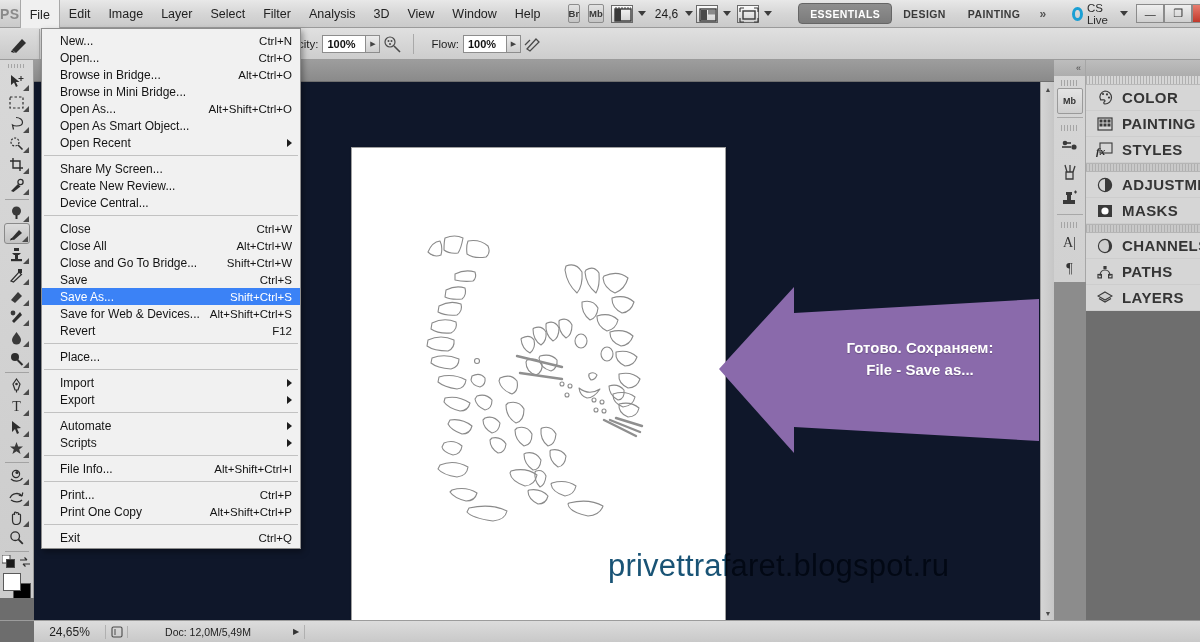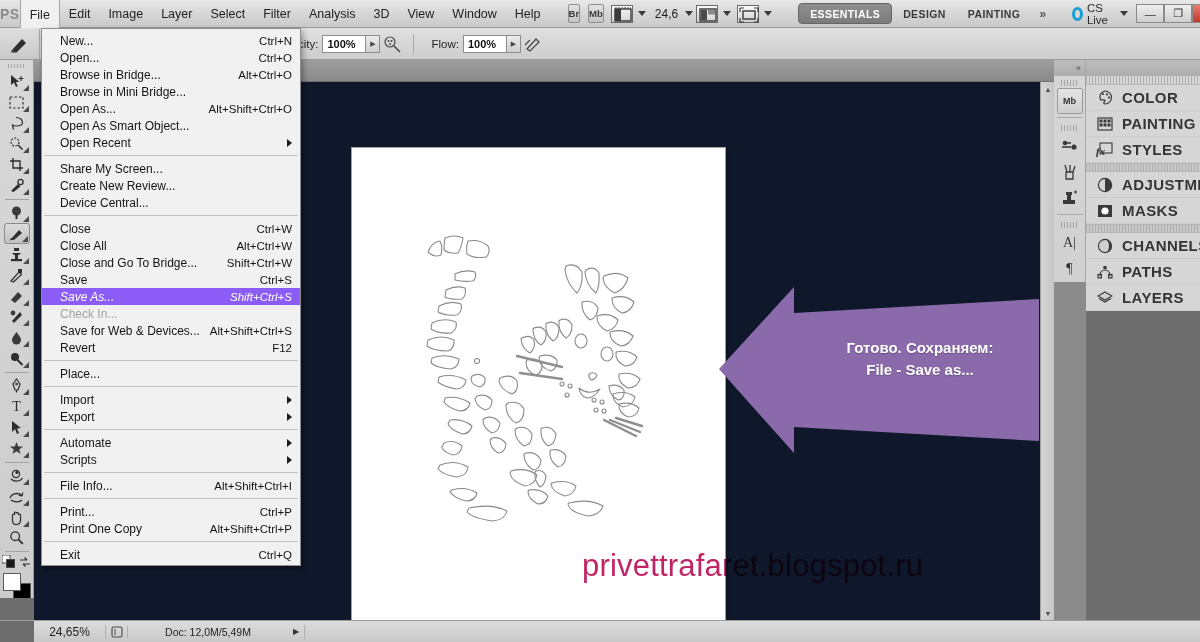--- a/index.html
+++ b/index.html
@@ -234,22 +234,22 @@
   .callout-text {
     position: absolute; left: 96px; top: 62px; width: 210px;
     text-align: center;
     font-size: 15px; font-weight: bold; color: #fff;
     line-height: 1.45;
     text-shadow: 0 1px 1px rgba(0,0,0,.25);
   }
 
   
   .watermark {
-    position: absolute; left: 582px; top: 548px;
-    font-size: 31px; color: #be185d;
+    position: absolute; left: 608px; top: 548px;
+    font-size: 31px; color: #0c4a6e;
     font-family: "Liberation Sans", sans-serif;
     letter-spacing: 0.2px;
     mix-blend-mode: multiply;
     opacity: .95;
     pointer-events: none;
   }
 
   
   .rightcol {
     position:absolute; top:60px; right:0; width:146px; height:560px;
@@ -337,21 +337,21 @@
     z-index: 50;
   }
   .mrow {
     height: 17px; display:flex; align-items:center;
     padding: 0 8px 0 18px;
     font-size: 12px; color: #141414;
     cursor: default; position: relative;
   }
   .mrow .lbl { flex: 1; white-space: nowrap; }
   .mrow .acc { font-size: 11.5px; color:#141414; white-space: nowrap; }
-  .mrow.hl { background:#8b5cf6;font-style:italic; }
+  .mrow.hl { background:#3b82f6; }
   .mrow.hl .lbl, .mrow.hl .acc { color:#fff; }
   .mrow.dis .lbl, .mrow.dis .acc { color:#a3a3a3; }
   .mrow .sub {
     width:0;height:0;border-top:4px solid transparent;border-bottom:4px solid transparent;
     border-left:5px solid #1d1d1d;
   }
   .mdiv { height:1px; background:#c2c2c2; margin: 4px 2px; }
 </style>
 </head>
 <body>
@@ -978,24 +978,20 @@
       <span class="acc">Shift+Ctrl+W</span>
     </div>
     <div class="mrow">
       <span class="lbl">Save</span>
       <span class="acc">Ctrl+S</span>
     </div>
     <div class="mrow hl">
       <span class="lbl">Save As...</span>
       <span class="acc">Shift+Ctrl+S</span>
     </div>
-    <div class="mrow dis">
-      <span class="lbl">Check In...</span>
-      <span class="acc"></span>
-    </div>
     <div class="mrow">
       <span class="lbl">Save for Web &amp; Devices...</span>
       <span class="acc">Alt+Shift+Ctrl+S</span>
     </div>
     <div class="mrow">
       <span class="lbl">Revert</span>
       <span class="acc">F12</span>
     </div>
 
     <div class="mdiv"></div>

